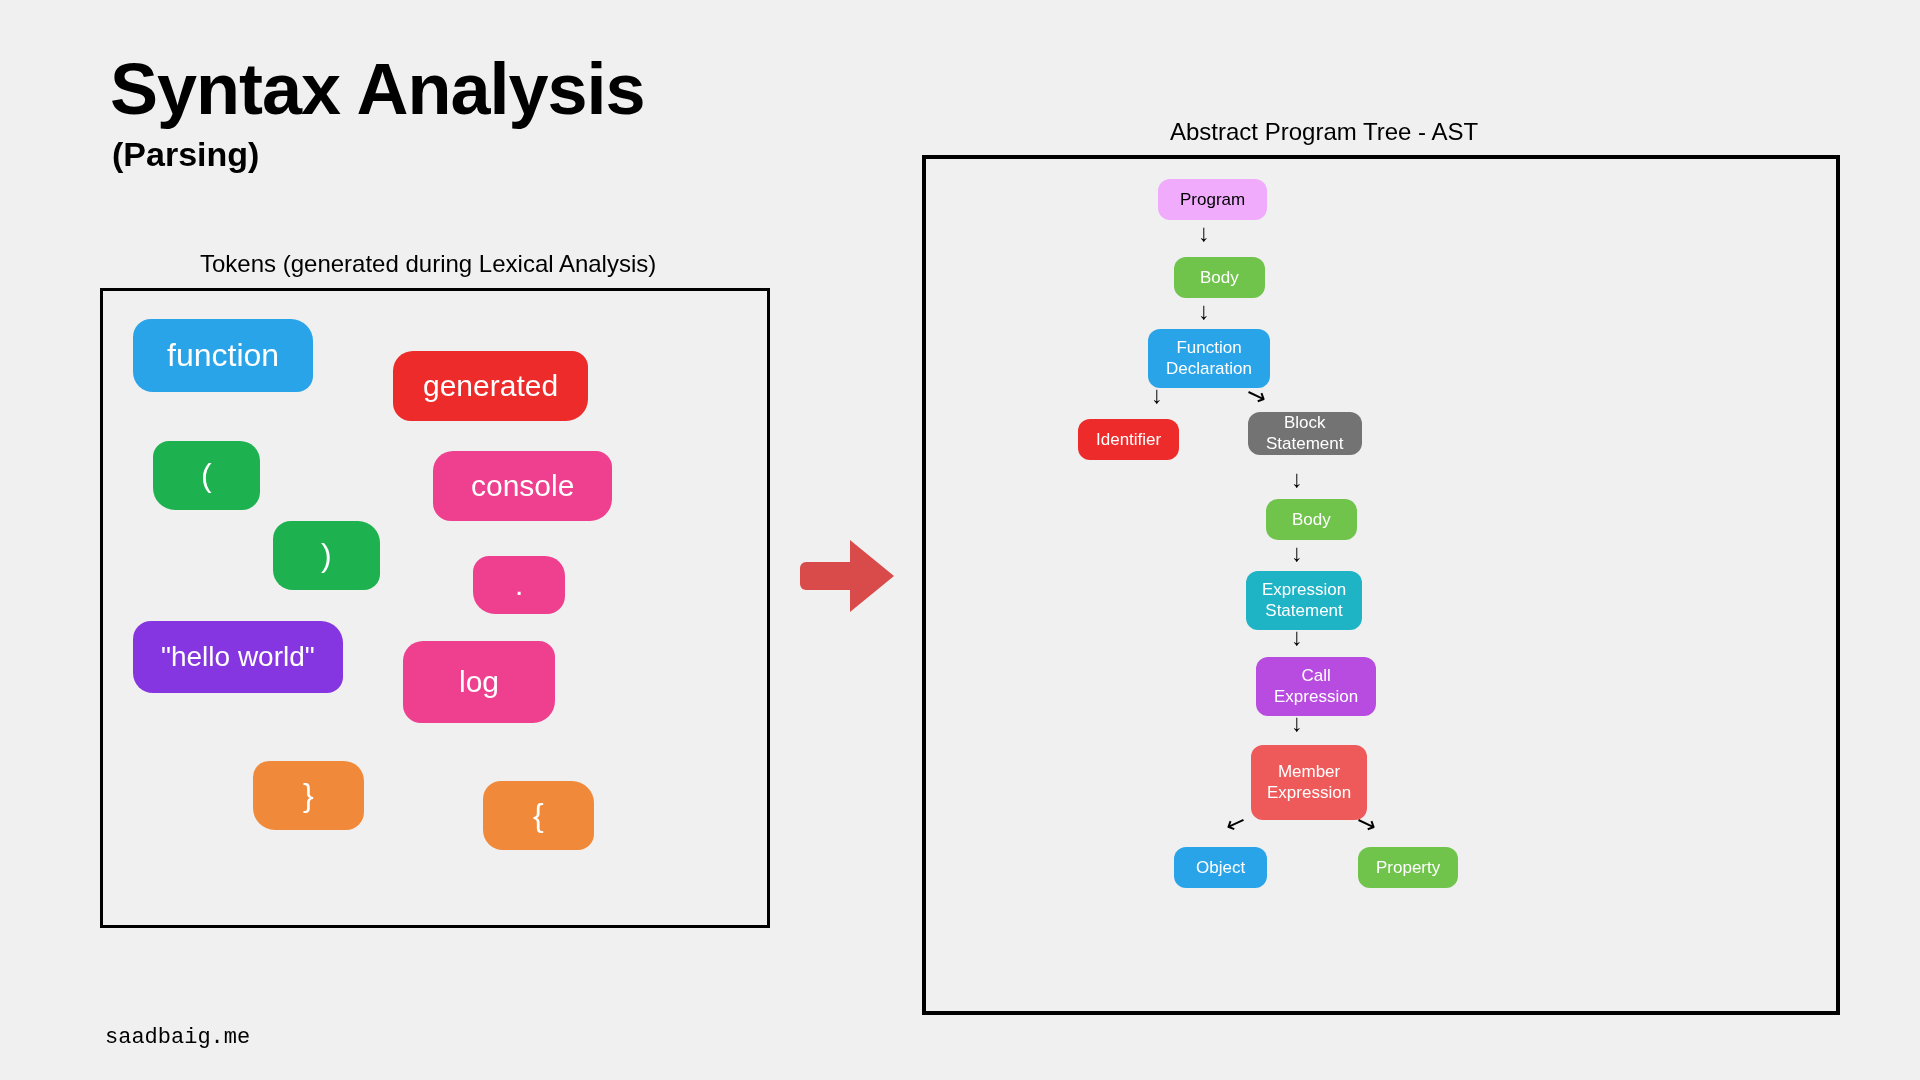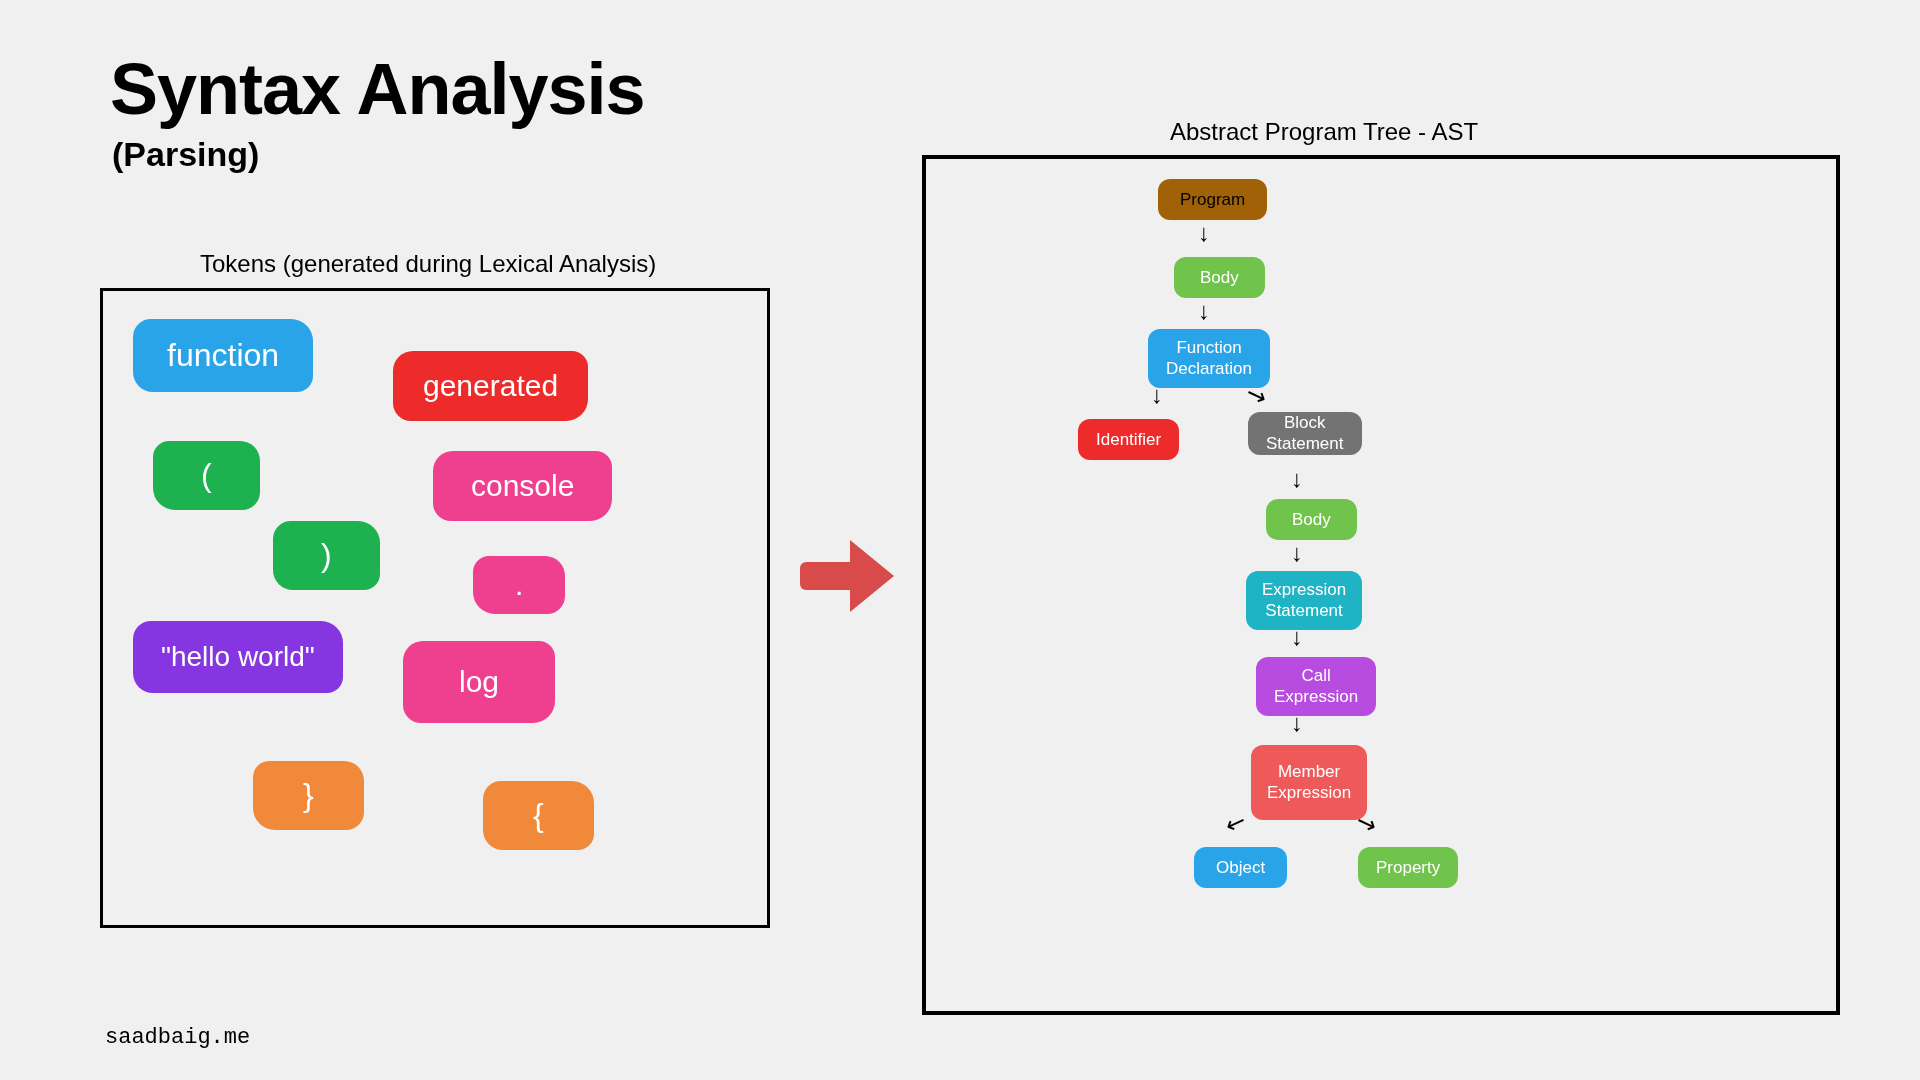--- a/index.html
+++ b/index.html
@@ -112,30 +112,30 @@
     display: inline-flex;
     align-items: center;
     justify-content: center;
     text-align: center;
     font-size: 17px;
     color: #fff;
     border-radius: 12px;
     padding: 8px 16px;
     line-height: 1.25;
   }
-  .n-program  { background: #a16207; color: #000; top: 20px;  left: 232px; padding: 10px 22px; font-size:17px;}
+  .n-program  { background: #f0abfc; color: #000; top: 20px;  left: 232px; padding: 10px 22px; font-size:17px;}
   .n-body1    { background: #70c44b; top: 98px;  left: 248px; padding: 10px 26px;}
   .n-funcdecl { background: #2aa4e8; top: 170px; left: 222px; padding: 8px 18px;}
   .n-ident    { background: #ed2b2b; top: 260px; left: 152px; padding: 10px 18px;}
   .n-block    { background: #737373; top: 253px; left: 322px; padding: 0 18px;}
   .n-body2    { background: #70c44b; top: 340px; left: 340px; padding: 10px 26px;}
   .n-exprstmt { background: #1fb3c6; top: 412px; left: 320px; padding: 8px 16px;}
   .n-callexpr { background: #b84ce0; top: 498px; left: 330px; padding: 8px 18px;}
   .n-member   { background: #ee5a5a; top: 586px; left: 325px; padding: 16px 16px;}
-  .n-object   { background: #2aa4e8; top: 688px; left: 248px; padding: 10px 22px; margin-left: 20px;}
+  .n-object   { background: #2aa4e8; top: 688px; left: 248px; padding: 10px 22px;}
   .n-property { background: #70c44b; top: 688px; left: 432px; padding: 10px 18px;}
 
   .ast-arrow {
     position: absolute;
     font-size: 24px;
     color: #000;
   }
   .a1 { top: 60px;  left: 272px; }
   .a2 { top: 138px; left: 272px; }
   .a3 { top: 222px; left: 225px; }

